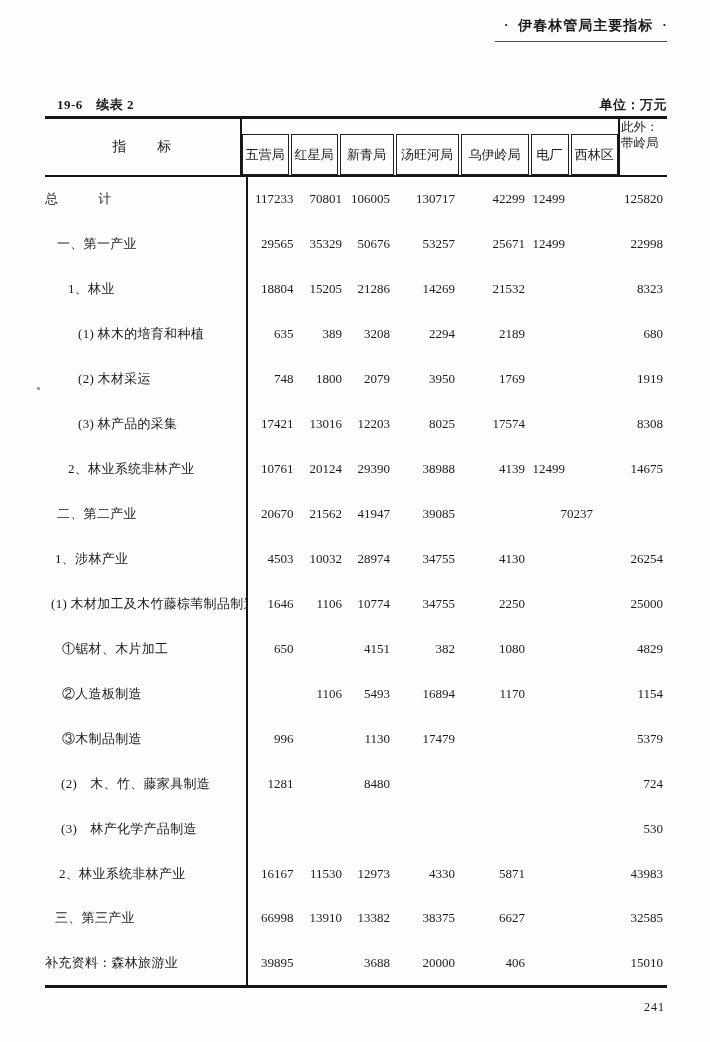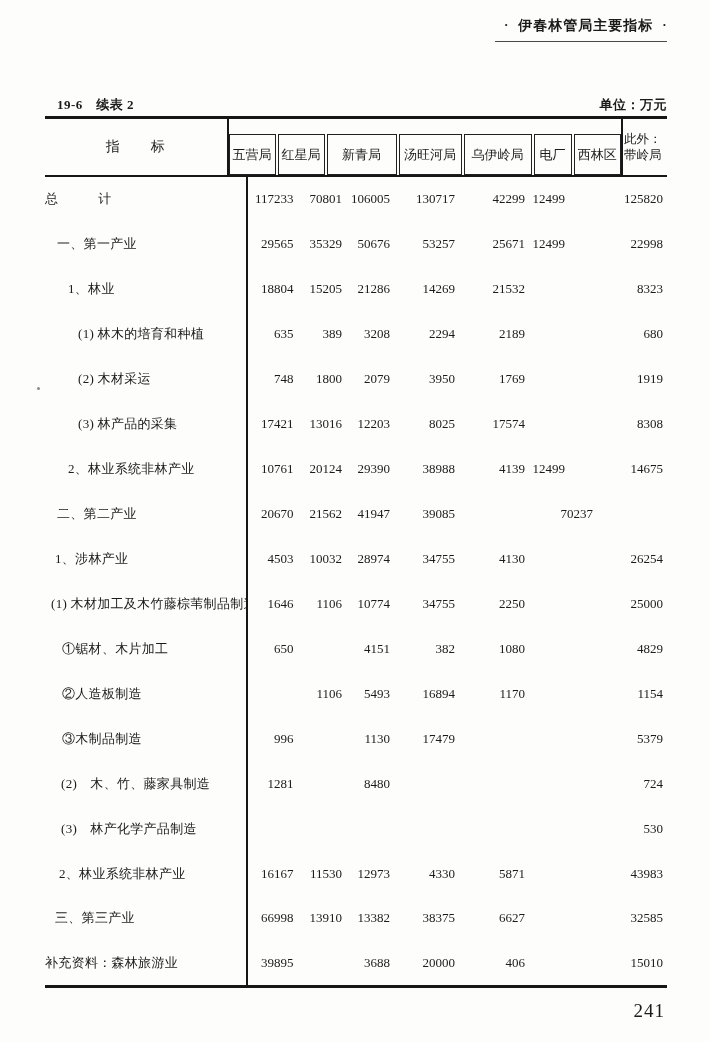--- a/index.html
+++ b/index.html
@@ -45,26 +45,26 @@
     font-size:14px; letter-spacing:1px;
   }
   .th-mid { flex:1; display:flex; padding-top:15px; box-sizing:border-box; }
   .th-box {
     box-sizing:border-box; border:1px solid #202020;
     height:41px; display:flex; align-items:center; justify-content:center;
     font-size:13px; white-space:nowrap;
   }
   .th-box { margin-right:2px; }
   .th-box.b7 { margin-right:0; }
-  .b1 { width:47px; } .b2 { width:47px; } .b3 { width:70px; }
+  .b1 { width:47px; } .b2 { width:47px; } .b3 { width:54px; }
   .b4 { width:63px; } .b5 { width:68px; } .b6 { width:38px; } .b7 { width:47.5px; }
   .th-extra {
     width:50.5px; box-sizing:border-box;
     border-left:2px solid #161616;
-    display:flex; flex-direction:column; justify-content:center;
+    display:flex; flex-direction:column; justify-content:flex-start;
     font-size:12.5px; line-height:1.3; padding-left:1px;
     white-space:nowrap;
   }
   .tbody {
     height:809px; display:flex; flex-direction:column;
   }
   .row { flex:1; display:flex; }
   .cell-label {
     width:203px; box-sizing:border-box;
     border-right:2px solid #161616;
@@ -76,21 +76,21 @@
     box-sizing:border-box; text-align:right;
     font-size:13px; padding-right:3px;
     display:flex; align-items:center; justify-content:flex-end;
     white-space:nowrap; overflow:hidden;
   }
   .c1 { width:48.5px; } .c2 { width:48.5px; } .c3 { width:48px; }
   .c4 { width:65px; } .c5 { width:70px; } .c6 { width:40px; }
   .c7 { width:48.5px; } .c8 { width:50.5px; padding-right:4px; }
   .page-number {
     position:absolute; top:1000px; right:45px;
-    font-size:19px; letter-spacing:1px;
+    font-size:12px; letter-spacing:1px;
   }
   .scan-speck {
     position:absolute; left:37px; top:387px;
     width:3px; height:3px; border-radius:50%;
     background:#8a8a86;
   }
 </style>
 </head>
 <body>
 

